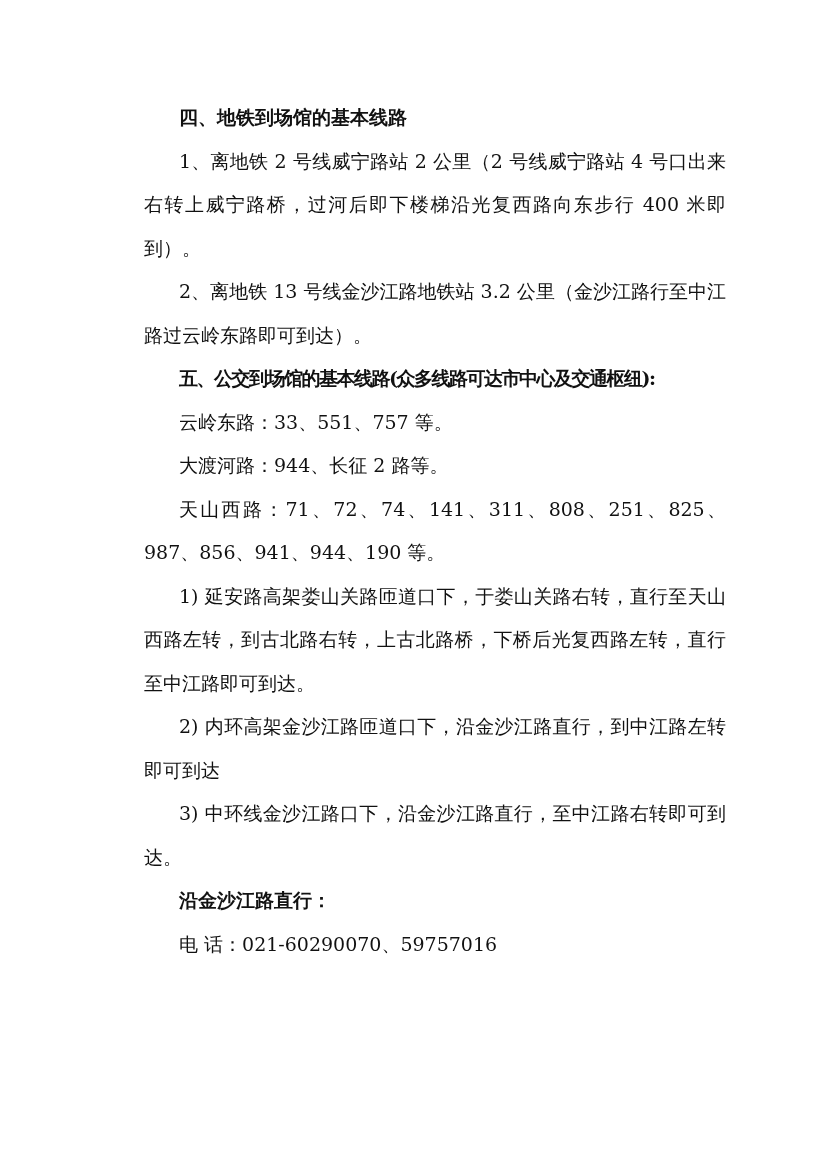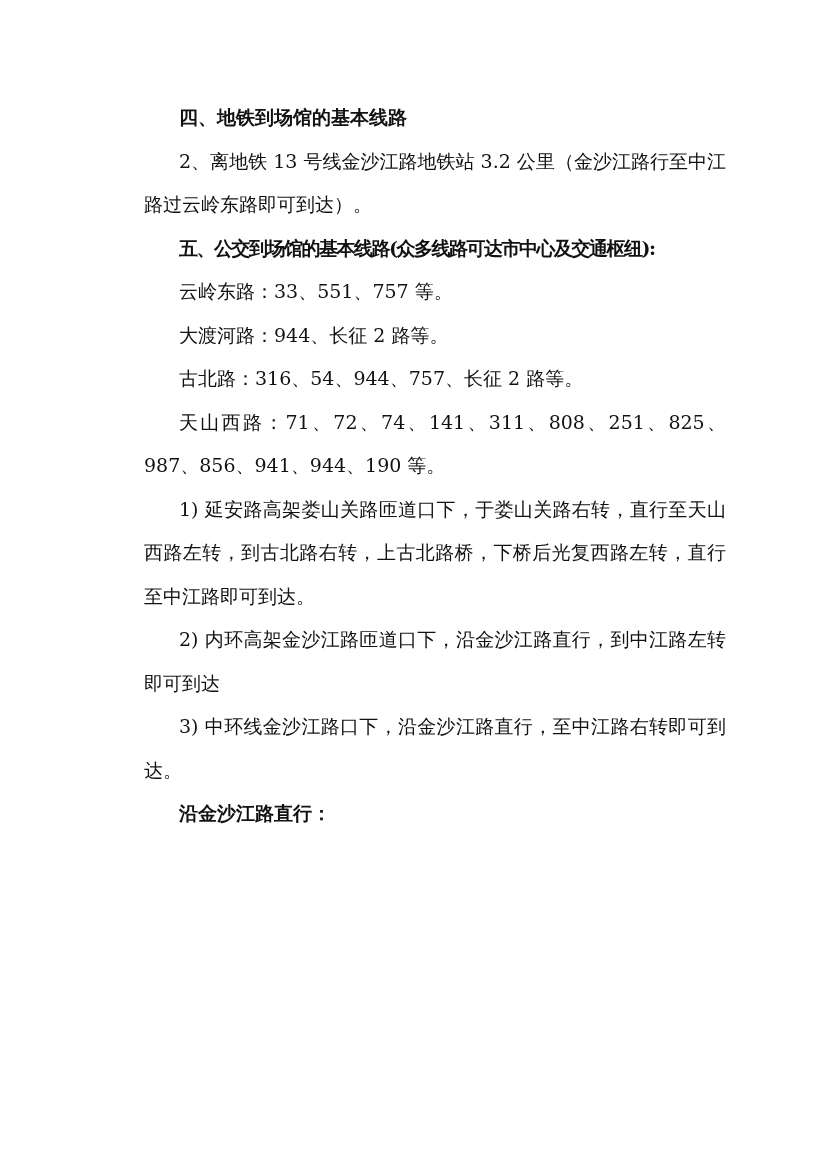--- a/index.html
+++ b/index.html
@@ -52,37 +52,38 @@
   }
 </style>
 </head>
 <body>
 
 <div class="page">
   <div class="content">
 
     <h3 class="heading">四、地铁到场馆的基本线路</h3>
 
+    <p class="para">1、离地铁 2 号线威宁路站 2 公里（2 号线威宁路站 4 号口出来右转上威宁路桥，过河后即下楼梯沿光复西路向东步行 400 米即到）。</p>
 
     <p class="para">2、离地铁 13 号线金沙江路地铁站 3.2 公里（金沙江路行至中江路过云岭东路即可到达）。</p>
 
     <h3 class="heading tight">五、公交到场馆的基本线路(众多线路可达市中心及交通枢纽):</h3>
 
     <p class="para">云岭东路：33、551、757 等。</p>
 
     <p class="para">大渡河路：944、长征 2 路等。</p>
 
-    <p class="para">古北路：316、54、944、757、长征 2 路等。</p>
 
     <p class="para">天山西路：71、72、74、141、311、808、251、825、987、856、941、944、190 等。</p>
 
 
     <p class="para">1) 延安路高架娄山关路匝道口下，于娄山关路右转，直行至天山西路左转，到古北路右转，上古北路桥，下桥后光复西路左转，直行至中江路即可到达。</p>
 
     <p class="para">2) 内环高架金沙江路匝道口下，沿金沙江路直行，到中江路左转即可到达</p>
 
     <p class="para">3) 中环线金沙江路口下，沿金沙江路直行，至中江路右转即可到达。</p>
 
     <h3 class="heading">沿金沙江路直行：</h3>
 
+    <p class="para">电 话：021-60290070、59757016</p>
 
   </div>
 </div>
 
 </body></html>

